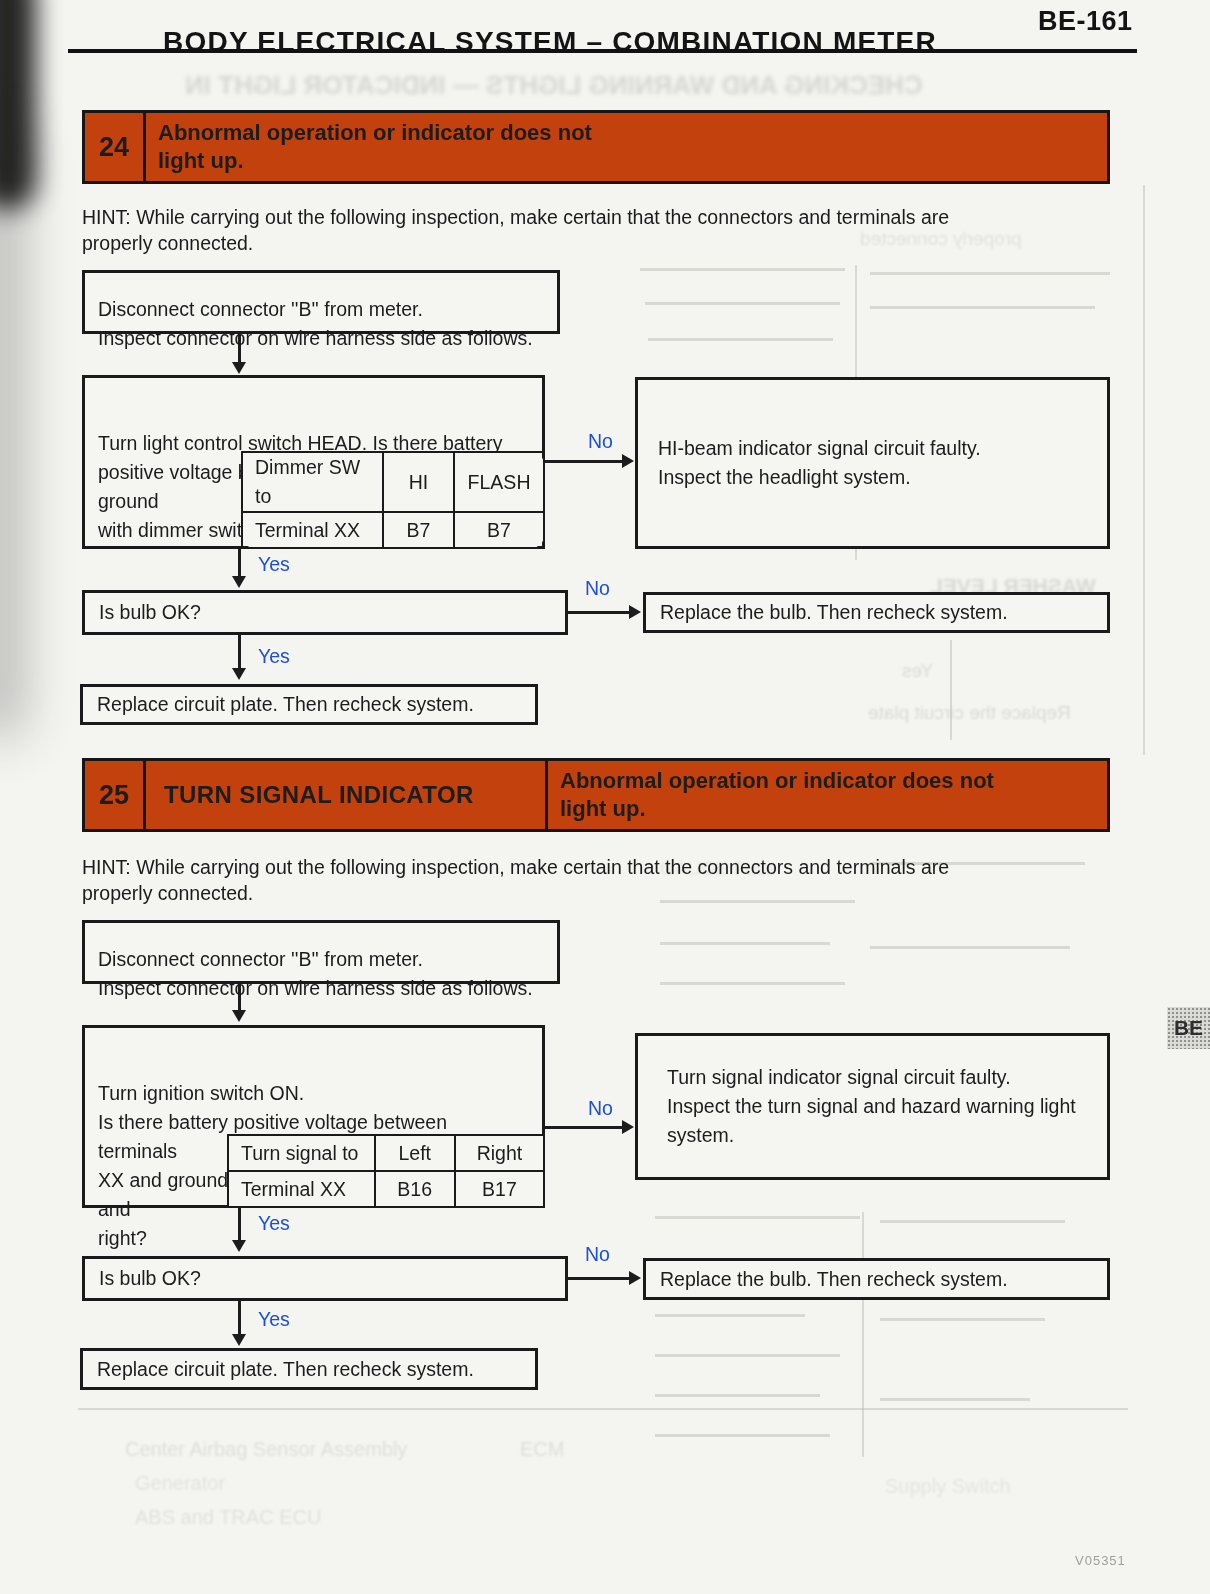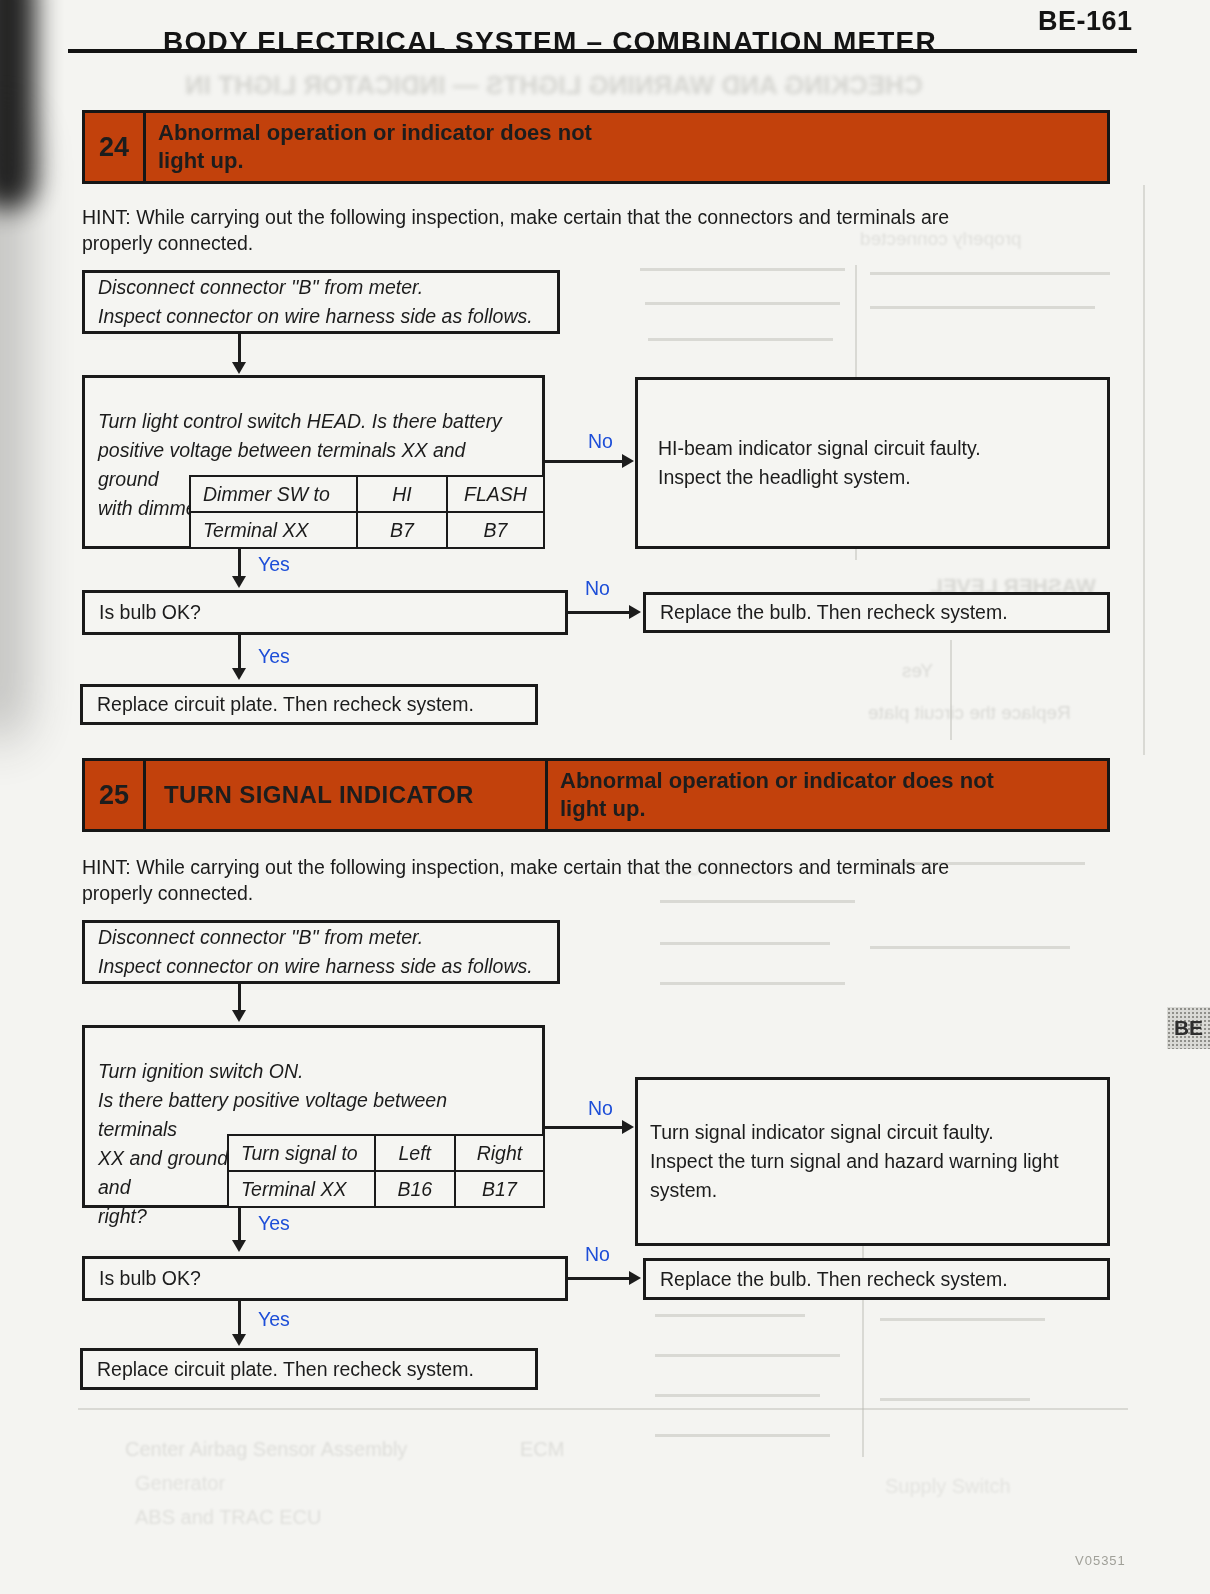--- a/index.html
+++ b/index.html
@@ -19,21 +19,21 @@
   .hdr-rule{position:absolute;top:49px;left:68px;width:1069px;height:4px;background:#121212;}
   .page-num{position:absolute;top:6px;left:1038px;font-size:27px;font-weight:bold;color:#141414;letter-spacing:.5px;}
   
   .sec{position:absolute;left:82px;width:1028px;height:74px;border:3px solid #161616;background:#c2410c;display:flex;box-sizing:border-box;z-index:3;justify-content:center;}
   .sec .num{width:58px;border-right:3px solid #161616;display:flex;align-items:center;justify-content:center;font-size:27px;font-weight:bold;}
   .sec .ttl{width:402px;border-right:3px solid #161616;display:flex;align-items:center;padding-left:18px;font-size:24px;font-weight:bold;letter-spacing:.4px;box-sizing:border-box;}
   .sec .sym{flex:1;display:flex;align-items:center;padding:4px 12px;font-size:22px;font-weight:bold;line-height:28px;white-space:pre-line;box-sizing:border-box;}
   .hint{position:absolute;left:82px;width:1040px;font-size:19.5px;line-height:26px;white-space:pre-line;color:#1b1b1b;z-index:3;}
   
   .fbox{position:absolute;border:3px solid #1a1a1a;background:#f5f5f2;box-sizing:border-box;font-size:19.5px;line-height:29px;white-space:pre-line;color:#1c1c1c;z-index:3;}
-  .pad{padding:0 13px;font-style:italic;}
+  .pad{padding:22px 13px;}
   .vcenter{display:flex;align-items:center;padding-left:14px;white-space:pre-line;}
   .varrow{position:absolute;width:3px;background:#1c1c1c;z-index:2;}
   .varrow::after{content:"";position:absolute;bottom:-12px;left:-6px;border-left:7px solid transparent;border-right:7px solid transparent;border-top:12px solid #1c1c1c;}
   .harrow{position:absolute;height:3px;background:#1c1c1c;z-index:2;}
   .harrow::after{content:"";position:absolute;right:-11px;top:-6px;border-top:7px solid transparent;border-bottom:7px solid transparent;border-left:12px solid #1c1c1c;}
   .lab{position:absolute;font-size:19.5px;color:#1d4ed8;z-index:3;}
   
   .etab{position:absolute;right:-3px;bottom:-3px;border-collapse:collapse;z-index:4;background:#f5f5f2;}
   .etab td{border:2.5px solid #1a1a1a;font-size:19.5px;height:34px;padding:0 6px;text-align:center;font-family:"Liberation Sans",sans-serif;color:#1c1c1c;}
   .etab td.l{text-align:left;padding-left:12px;}
@@ -106,21 +106,21 @@
 properly connected.</div>
 
   <div class="fbox pad" style="left:82px;top:270px;width:478px;height:64px;">Disconnect connector ''B'' from meter.
 Inspect connector on wire harness side as follows.</div>
   <div class="varrow" style="left:238px;top:334px;height:28px;"></div>
 
   <div class="fbox pad" style="left:82px;top:375px;width:463px;height:174px;">
     <span>Turn light control switch HEAD. Is there battery
 positive voltage between terminals XX and ground
 with dimmer switch to HI and FLASH?</span>
-    <table class="etab" style="width:356px;">
+    <table class="etab" style="width:304px;border-radius:16px;">
       <tbody><tr>
         <td class="l" style="width:150px;">Dimmer SW to</td>
         <td style="width:78px;">HI</td>
         <td style="width:84px;">FLASH</td>
       </tr>
       <tr>
         <td class="l">Terminal XX</td>
         <td>B7</td>
         <td>B7</td>
       </tr>
@@ -169,21 +169,21 @@
       </tr>
       <tr>
         <td class="l">Terminal XX</td>
         <td>B16</td>
         <td>B17</td>
       </tr>
     </tbody></table>
   </div>
   <div class="lab" style="left:588px;top:1097px;">No</div>
   <div class="harrow" style="left:545px;top:1126px;width:78px;"></div>
-  <div class="fbox vcenter" style="left:635px;top:1077px;width:475px;height:169px;padding-left:12px;">Turn signal indicator signal circuit faulty.
+  <div class="fbox vcenter" style="left:635px;top:1033px;width:475px;height:147px;padding-left:29px;">Turn signal indicator signal circuit faulty.
 Inspect the turn signal and hazard warning light
 system.</div>
 
   <div class="lab" style="left:258px;top:1212px;">Yes</div>
   <div class="varrow" style="left:238px;top:1208px;height:32px;"></div>
   <div class="fbox vcenter" style="left:82px;top:1256px;width:486px;height:45px;">Is bulb OK?</div>
   <div class="lab" style="left:585px;top:1243px;">No</div>
   <div class="harrow" style="left:568px;top:1277px;width:62px;"></div>
   <div class="fbox vcenter" style="left:643px;top:1258px;width:467px;height:42px;">Replace the bulb. Then recheck system.</div>
 

